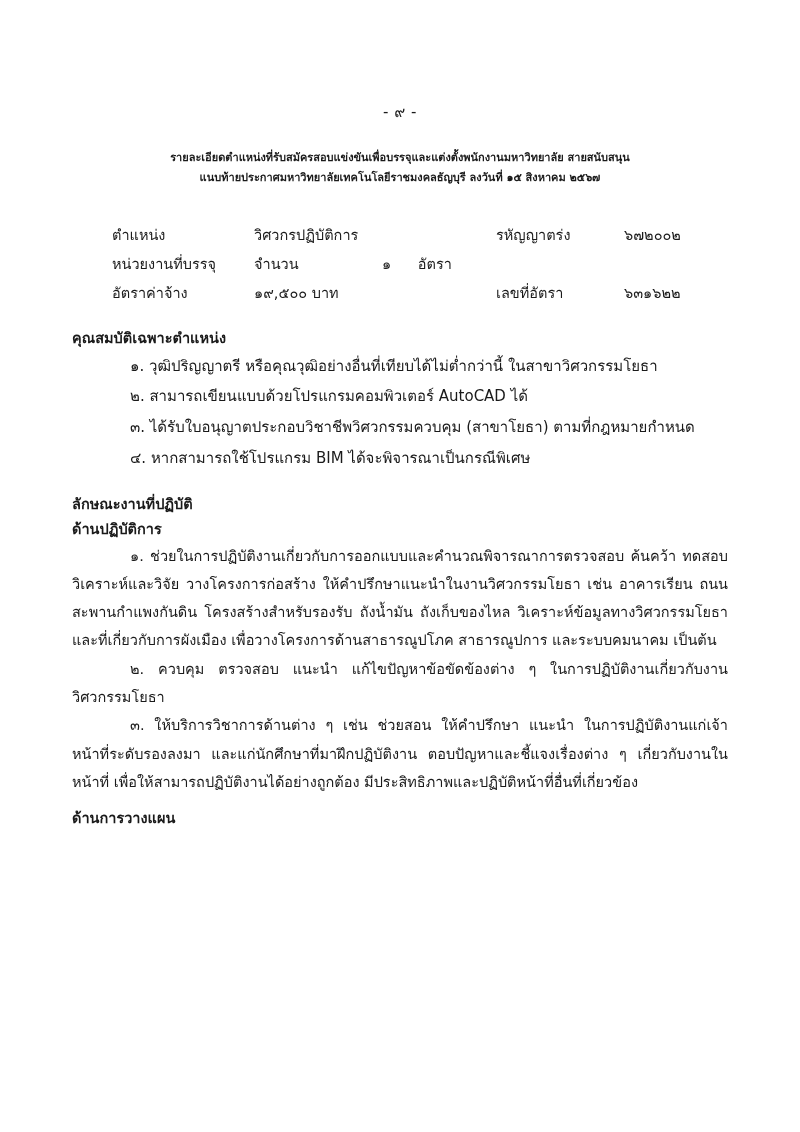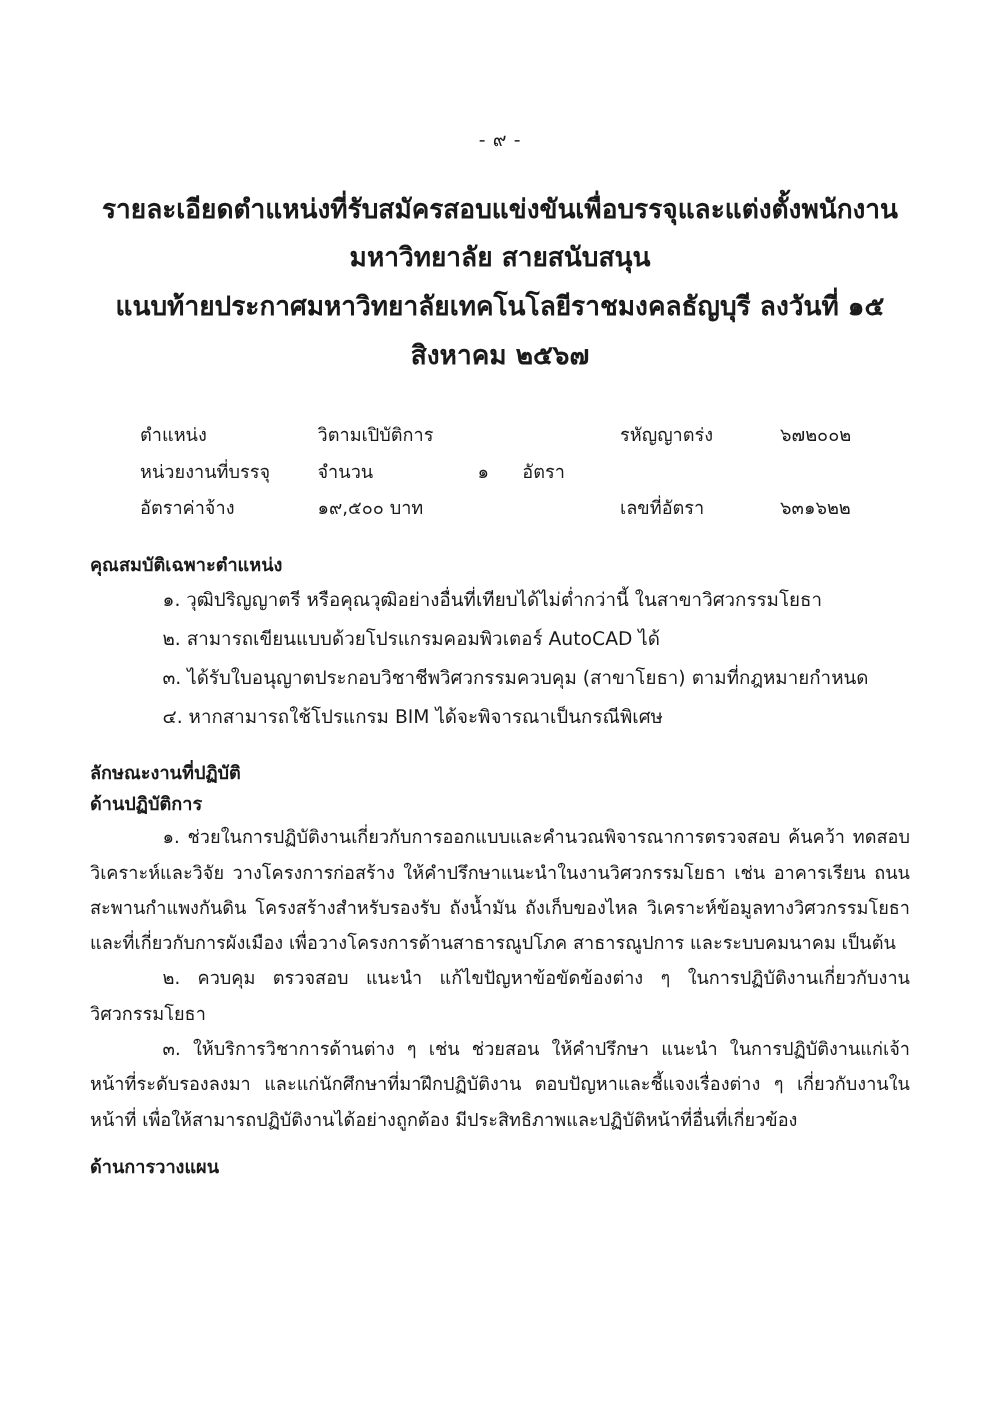--- a/index.html
+++ b/index.html
@@ -23,21 +23,21 @@
     position: relative;
   }
   .page-number {
     text-align: center;
     font-size: 15px;
     margin: 0 0 24px 0;
     letter-spacing: 0.5px;
   }
   .doc-title {
     text-align: center;
-    font-size: 21px;
+    font-size: 11px;
     font-weight: bold;
     line-height: 1.85;
     margin: 0 0 6px 0;
   }
   .doc-title .line2 {
     display: block;
   }
   .spacer-lg { height: 26px; }
   .spacer-md { height: 18px; }
   .spacer-sm { height: 10px; }
@@ -120,21 +120,21 @@
   <div class="doc-title">
     <span>รายละเอียดตำแหน่งที่รับสมัครสอบแข่งขันเพื่อบรรจุและแต่งตั้งพนักงานมหาวิทยาลัย สายสนับสนุน</span>
     <span class="line2">แนบท้ายประกาศมหาวิทยาลัยเทคโนโลยีราชมงคลธัญบุรี  ลงวันที่  ๑๕  สิงหาคม  ๒๕๖๗</span>
   </div>
 
   <div class="spacer-lg"></div>
 
   <div class="info-block">
     <div class="info-row">
       <div class="info-label">ตำแหน่ง</div>
-      <div class="info-value">วิตามเปิบัติการ</div>
+      <div class="info-value">วิศวกรปฏิบัติการ</div>
       <div class="info-label2">รหัญญาตร่ง</div>
       <div class="info-value2">
         <span class="num">๖๗๒๐๐๒</span>
       </div>
     </div>
     <div class="info-row">
       <div class="info-label">หน่วยงานที่บรรจุ</div>
       <div class="info-label2">จำนวน</div>
       <div class="info-value2">
         <span class="num">๑</span>

